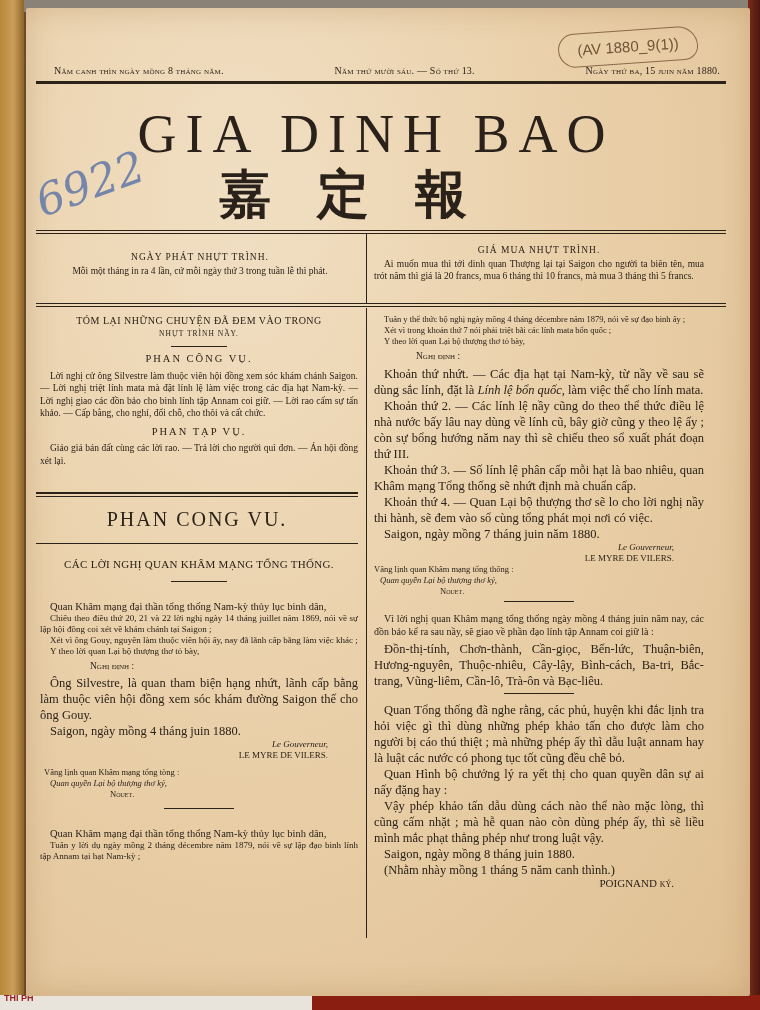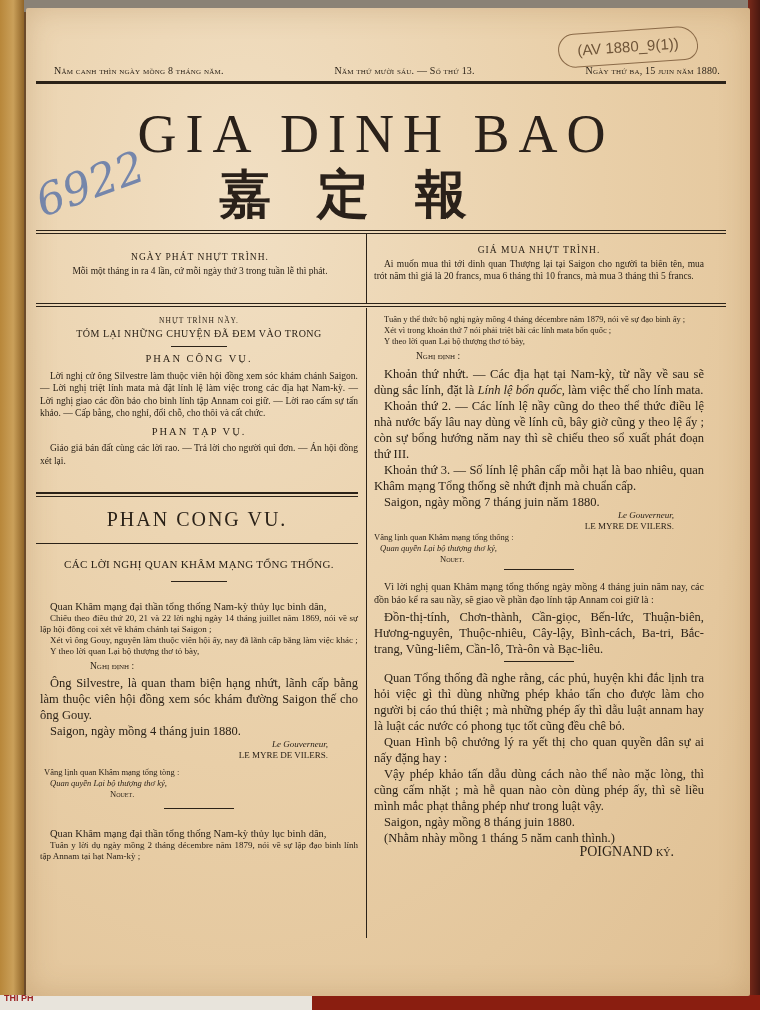--- a/index.html
+++ b/index.html
@@ -115,22 +115,22 @@
   <div class="abs info-box" style="left:348px; top:236px; width:330px; text-align:justify;">
     <div class="info-title smallcaps">GIÁ MUA NHỰT TRÌNH.</div>
     <div style="text-indent:10px;">Ai muốn mua thì tới dinh quan Thượng lại tại Saigon cho người ta biên tên, mua trót năm thì giá là 20 francs, mua 6 tháng thì 10 francs, mà mua 3 tháng thì 5 francs.</div>
   </div>
   <div class="abs rule-thin" style="left:10px; top:295px; width:690px;"></div>
   <div class="abs rule-thin" style="left:10px; top:298px; width:690px;"></div>
 
   <div class="abs vline" style="left:340px; top:300px; height:630px;"></div>
 
   <div class="abs col" style="left:14px; top:307px; width:318px;">
+    <div class="center smallcaps" style="font-size:10px; letter-spacing:0.5px;">TÓM LẠI NHỮNG CHUYỆN ĐÃ ĐEM VÀO TRONG</div>
     <div class="center smallcaps" style="font-size:7.5px; letter-spacing:1px;">NHỰT TRÌNH NẦY.</div>
-    <div class="center smallcaps" style="font-size:10px; letter-spacing:0.5px;">TÓM LẠI NHỮNG CHUYỆN ĐÃ ĐEM VÀO TRONG</div>
     <div class="short-rule"></div>
     <div class="sect">PHAN CÔNG VỤ.</div>
     <p>Lời nghị cử ông Silvestre làm thuộc viên hội đồng xem sóc khám chánh Saigon. — Lời nghị triệt lính mata mà đặt lính lệ làm việc trong các địa hạt Nam-kỳ. — Lời nghị giao các đồn bảo cho binh lính tập Annam coi giữ. — Lời rao cấm sự tấn khảo. — Cấp bằng, cho nghỉ, đổi chỗ, cho thôi và cất chức.</p>
     <div class="sect">PHAN TẠP VỤ.</div>
     <p>Giáo giá bán đất cùng các lời rao. — Trả lời cho người quì đơn. — Án hội đồng xét lại.</p>
   </div>
 
   <div class="abs rule-thick" style="left:10px; top:484px; width:322px; height:2px;"></div>
   <div class="abs rule-thin" style="left:10px; top:488px; width:322px;"></div>
 
@@ -167,35 +167,38 @@
 
     <p class="big">
       <span>Khoản thứ nhứt.</span> — <span>Các địa hạt tại Nam-kỳ, từ nầy về sau sẽ dùng sắc lính, đặt là </span><span class="italic">Lính lệ bổn quốc,</span><span> làm việc thế cho lính mata.</span>
     </p>
     <p class="big">
       <span>Khoản thứ 2.</span> — <span>Các lính lệ nầy cũng do theo thể thức điều lệ nhà nước bấy lâu nay dùng về lính cũ, bây giờ cũng y theo lệ ấy ; còn sự bổng hướng năm nay thì sẽ chiếu theo sổ xuất phát đoạn thứ III.</span>
     </p>
     <p class="big">
       <span>Khoản thứ 3.</span> — <span>Số lính lệ phân cấp mỗi hạt là bao nhiêu, quan Khâm mạng Tổng thống sẽ nhứt định mà chuẩn cấp.</span>
     </p>
+    <p class="big">
+      <span>Khoản thứ 4.</span> — <span>Quan Lại bộ thượng thơ sẽ lo cho lời nghị nầy thi hành, sẽ đem vào sổ cùng tổng phát mọi nơi có việc.</span>
+    </p>
     <p class="big">Saigon, ngày mồng 7 tháng juin năm 1880.</p>
     <div class="sig italic">Le Gouverneur,</div>
     <div class="sig">LE MYRE DE VILERS.</div>
     <div style="font-size:8.5px; line-height:11px; margin-top:0;">
       <div>Vâng lịnh quan Khâm mạng tổng thống :</div>
       <div class="italic" style="padding-left:6px;">Quan quyền Lại bộ thượng thơ ký,</div>
       <div class="smallcaps" style="padding-left:66px;">Nouet.</div>
     </div>
     <div class="short-rule" style="width:70px; margin:4px auto 10px;"></div>
 
     <p style="font-size:10px; line-height:13px;">Vì lời nghị quan Khâm mạng tổng thống ngày mồng 4 tháng juin năm nay, các đồn bảo kể ra sau nầy, sẽ giao về phần đạo lính tập Annam coi giữ là :</p>
     <p class="big" style="margin-top:3px;">Đồn-thị-tính, Chơn-thành, Cần-giọc, Bến-lức, Thuận-biên, Hương-nguyên, Thuộc-nhiêu, Cây-lậy, Bình-cách, Ba-tri, Bắc-trang, Vũng-liêm, Cần-lô, Trà-ôn và Bạc-liêu.</p>
     <div class="short-rule" style="width:70px; margin:4px auto 8px;"></div>
 
     <p class="big">Quan Tổng thống đã nghe rằng, các phủ, huyện khi đắc lịnh tra hỏi việc gì thì dùng những phép khảo tấn cho được làm cho người bị cáo thú thiệt ; mà những phép ấy thì dẫu luật annam hay là luật các nước có phong tục tốt cũng đều chê bỏ.</p>
     <p class="big">Quan Hình bộ chưởng lý ra yết thị cho quan quyền dân sự ai nấy đặng hay :</p>
     <p class="big">Vậy phép khảo tấn dẫu dùng cách nào thể nào mặc lòng, thì cũng cấm nhặt ; mà hễ quan nào còn dùng phép ấy, thì sẽ liều mình mắc phạt thẳng phép như trong luật vậy.</p>
     <p class="big">Saigon, ngày mồng 8 tháng juin 1880.</p>
     <p class="big">(Nhằm nhày mồng 1 tháng 5 năm canh thình.)</p>
-    <div class="sig smallcaps" style="font-size:14px;">POIGNAND ký.</div>
+    <div class="sig smallcaps" style="font-size:11px;">POIGNAND ký.</div>
   </div>
 
 </div>
 
 </body></html>

